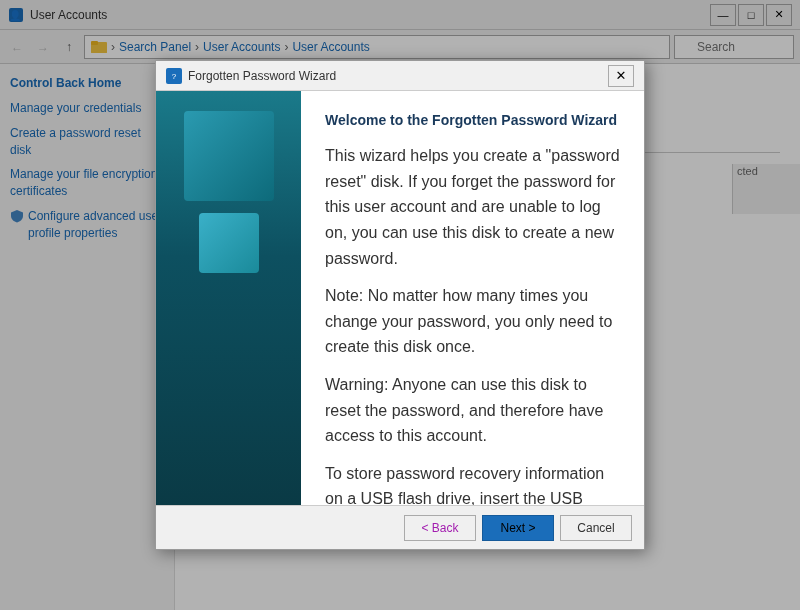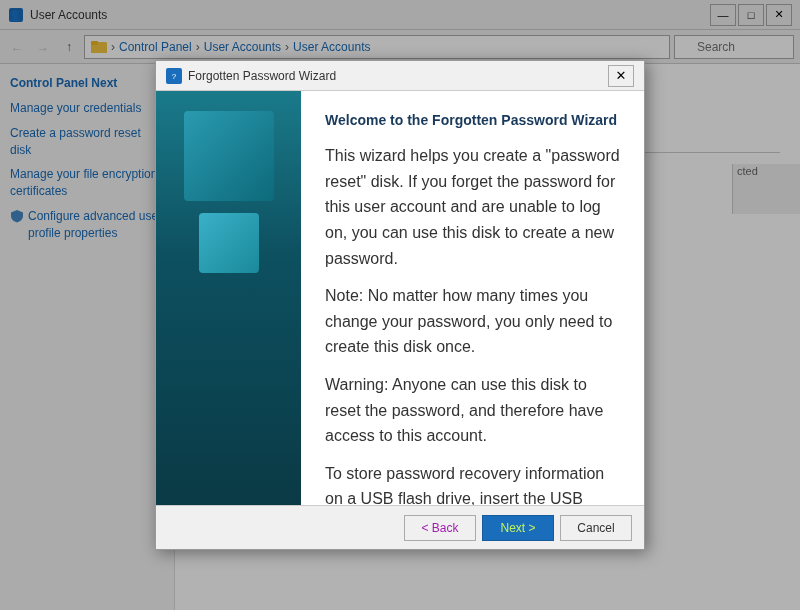--- a/index.html
+++ b/index.html
@@ -359,21 +359,21 @@
       height: 26px;
       border: 1px solid #aaa;
       background: #f0f0f0;
       font-size: 12px;
       cursor: pointer;
       padding: 0 10px;
       color: #333;
     }
     .footer-btn.primary {
       background: #1a6dba;
-      color: #bef264;
+      color: #000000;
       border-color: #155a9a;
     }
     .footer-btn.disabled {
       color: #a21caf;
       cursor: default;
     }
   </style>
 </head>
 <body>
 
@@ -396,33 +396,33 @@
   <button class="nav-btn disabled">←</button>
   <button class="nav-btn disabled">→</button>
   <button class="nav-btn">↑</button>
   <div class="address-path">
     <svg width="16" height="16" viewBox="0 0 16 16">
       <rect x="0" y="3" width="16" height="11" rx="1" fill="#f5c842"></rect>
       <rect x="0" y="5" width="16" height="9" rx="1" fill="#f5c842"></rect>
       <rect x="0" y="2" width="7" height="4" rx="1" fill="#f0b820"></rect>
     </svg>
     <span class="path-sep">›</span>
-    <span class="path-part">Control Panel</span>
+    <span class="path-part">Search Panel</span>
     <span class="path-sep">›</span>
     <span class="path-part">User Accounts</span>
     <span class="path-sep">›</span>
     <span class="path-part">User Accounts</span>
   </div>
   <input class="search-box" type="text" placeholder="Search" style="">
 </div>
 
 <div class="window-body">
 
   <div class="sidebar">
-    <div class="sidebar-title">Control Panel Next</div>
+    <div class="sidebar-title">Control Back Home</div>
     <a class="sidebar-link">Manage your credentials</a>
     <a class="sidebar-link">Create a password reset disk</a>
     <a class="sidebar-link">Manage your file encryption certificates</a>
     <a class="sidebar-link with-icon">
       <svg class="shield-icon" viewBox="0 0 14 14">
         <path d="M7 1 L13 3.5 L13 7 C13 10.5 10 12.5 7 13.5 C4 12.5 1 10.5 1 7 L1 3.5 Z" fill="#1a6dba" opacity="0.8"></path>
       </svg>
       <span>Configure advanced user profile properties</span>
     </a>
   </div>

